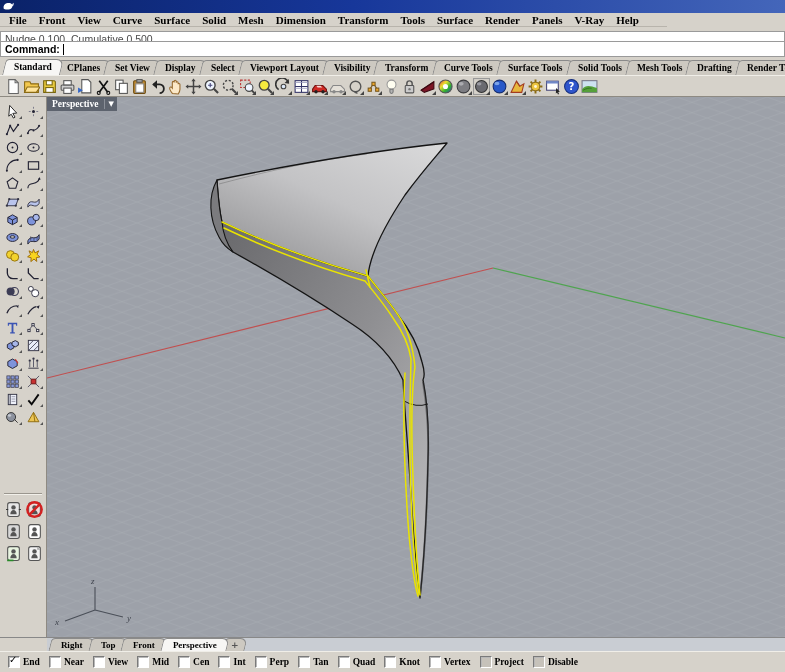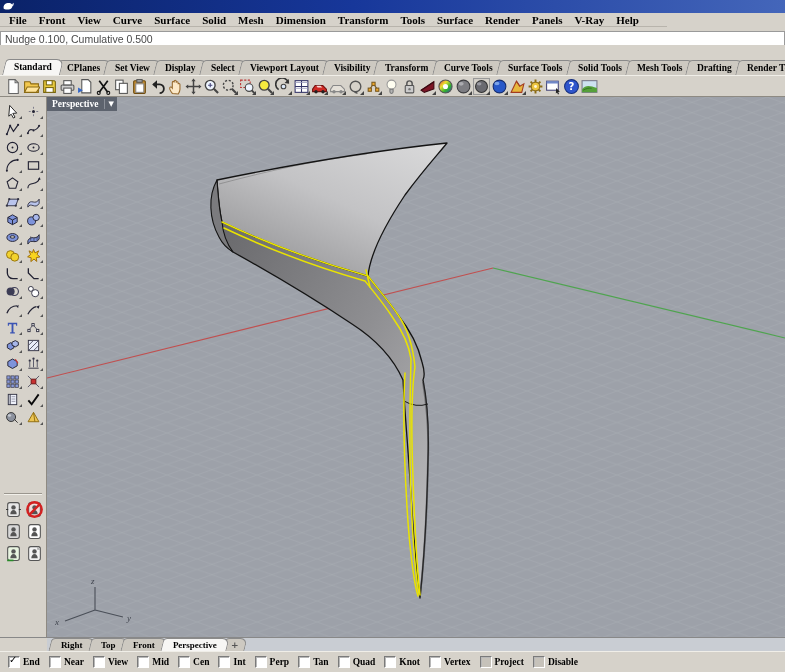--- a/index.html
+++ b/index.html
@@ -92,20 +92,24 @@
       <span class="mi">Tools</span>
       <span class="mi">Surface</span>
       <span class="mi">Render</span>
       <span class="mi">Panels</span>
       <span class="mi">V-Ray</span>
       <span class="mi">Help</span>
     </div>
 
   <div id="history-row" class="cmdrow">
     <span>Nudge 0.100, Cumulative 0.500</span>
+  </div>
+  <div id="command-row" class="cmdrow">
+    <span>Command:</span>
+    <span class="caret"></span>
   </div>
 
   <div id="tabbar">
       <div class="ttab active"><span>Standard</span></div>
       <div class="ttab"><span>CPlanes</span></div>
       <div class="ttab"><span>Set View</span></div>
       <div class="ttab"><span>Display</span></div>
       <div class="ttab"><span>Select</span></div>
       <div class="ttab"><span>Viewport Layout</span></div>
       <div class="ttab"><span>Visibility</span></div>

